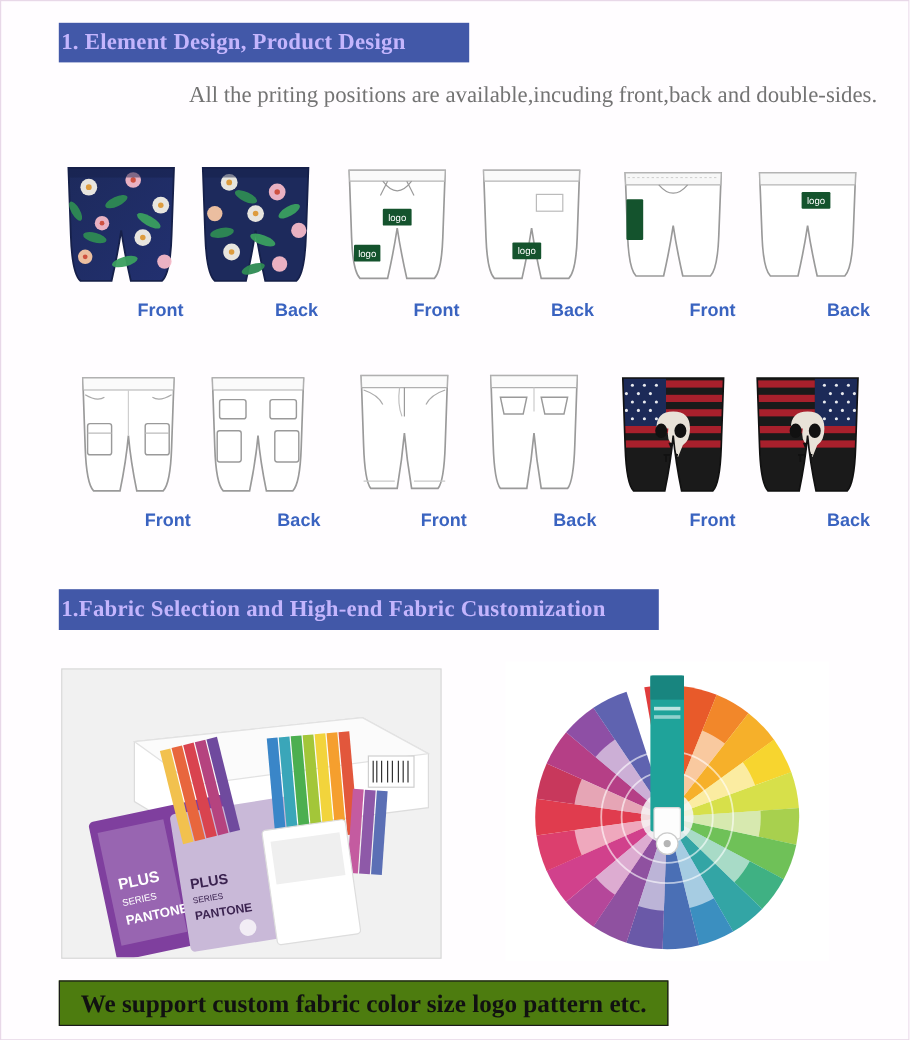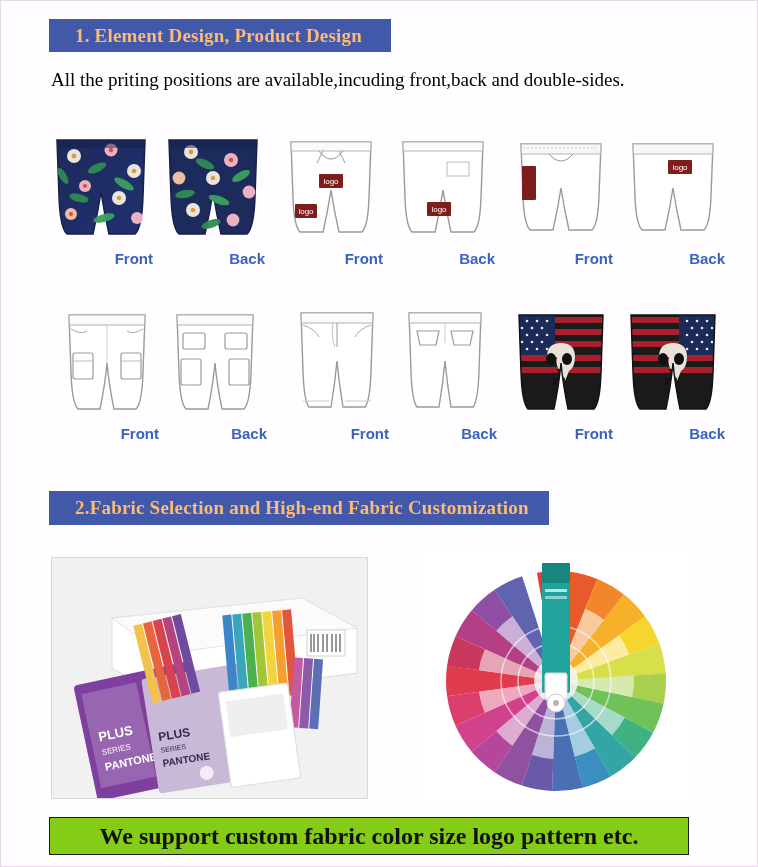--- a/index.html
+++ b/index.html
@@ -19,45 +19,46 @@
     width: 758px;
     height: 867px;
     box-sizing: border-box;
     border: 1px solid #e8d8e8;
     background: #fffdff;
   }
   
   .section-bar {
     position: absolute;
     background: #4258a8;
-    color: #fdba74;
+    color: #c4b5fd;
     font-family: "Liberation Serif", serif;
     font-weight: bold;
     display: flex;
     align-items: center;
-    padding-left: 26px;
+    padding-left: 2px;
     box-sizing: border-box;
     letter-spacing: .2px;
   }
   #bar1 {
     left: 48px; top: 18px; width: 342px; height: 33px;
     font-size: 19px;
   }
   #bar2 {
     left: 48px; top: 490px; width: 500px; height: 34px;
     font-size: 19px;
   }
   
   .intro {
     position: absolute;
     left: 50px; top: 68px;
     width: 680px;
     font-family: "Liberation Serif", serif;
     font-size: 19px;
-    color: #000000;
+    color: #737373;
+    text-align: right;
   }
   .tip {
     position: absolute;
     left: 50px; top: 96px;
     width: 690px;
     font-family: "Liberation Sans", sans-serif;
     font-size: 11px;
     color: #d0332f;
   }
   
@@ -95,21 +96,21 @@
     font-size: 15px;
     font-weight: bold;
     color: #3a63c0;
     font-family: "Liberation Sans", sans-serif;
     text-align: right;
   }
   
   svg.shorts { display:block; width:104px; height:118px; }
   .logo-tag {
     position: absolute;
-    background: #7f1d1d;
+    background: #14532d;
     color: #ffffff;
     font-size: 8px;
     font-family: "Liberation Sans", sans-serif;
     display: flex;
     align-items: center;
     justify-content: center;
     border-radius: 1px;
   }
   
   .photo {
@@ -121,29 +122,29 @@
   #photo-left {
     left: 50px; top: 556px; width: 315px; height: 240px;
   }
   #photo-right {
     left: 420px; top: 550px; width: 270px; height: 250px;
   }
   
   .banner {
     position: absolute;
     left: 48px; top: 816px;
-    width: 640px; height: 38px;
-    background: #84cc16;
+    width: 508px; height: 38px;
+    background: #4d7c0f;
     border: 1px solid #1a1a1a;
     display: flex;
     align-items: center;
     justify-content: center;
     font-family: "Liberation Serif", serif;
     font-weight: bold;
-    font-size: 24px;
+    font-size: 21px;
     color: #111111;
     box-sizing: border-box;
   }
 </style>
 </head>
 <body>
 
 <div class="page">
 
   <div class="section-bar" id="bar1">
@@ -441,21 +442,21 @@
             </g>
             <path d="M10 14 L94 14 L92 72 Q91 102 85 108 L59 108 Q54 84 52 62 Q50 84 45 108 L19 108 Q13 102 12 72 Z" fill="none" stroke="#111111" stroke-width="1.4"></path>
           </svg>
         </div>
         <div class="caption">Back</div>
       </div>
     </div>
   </div>
 
   <div class="section-bar" id="bar2">
-    <span>2.Fabric Selection and High-end Fabric Customization</span>
+    <span>1.Fabric Selection and High-end Fabric Customization</span>
   </div>
 
   <div class="photo" id="photo-left">
     <svg viewBox="0 0 315 240" width="315" height="240">
       <rect x="0" y="0" width="315" height="240" fill="#f1f1f1"></rect>
 
       <path d="M60 60 L250 40 L305 70 L305 115 L110 140 L60 110 Z" fill="#ffffff" stroke="#dcdcdc"></path>
       <path d="M60 60 L250 40 L305 70 L110 96 Z" fill="#fbfbfb" stroke="#e2e2e2"></path>
       <rect x="255" y="72" width="38" height="26" fill="#ffffff" stroke="#cfcfcf"></rect>
       <g stroke="#333333" stroke-width="1">

